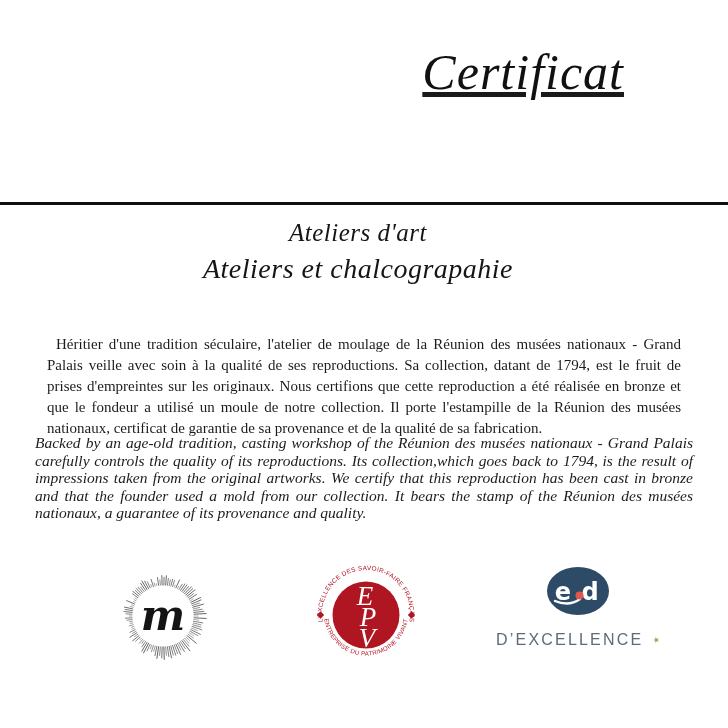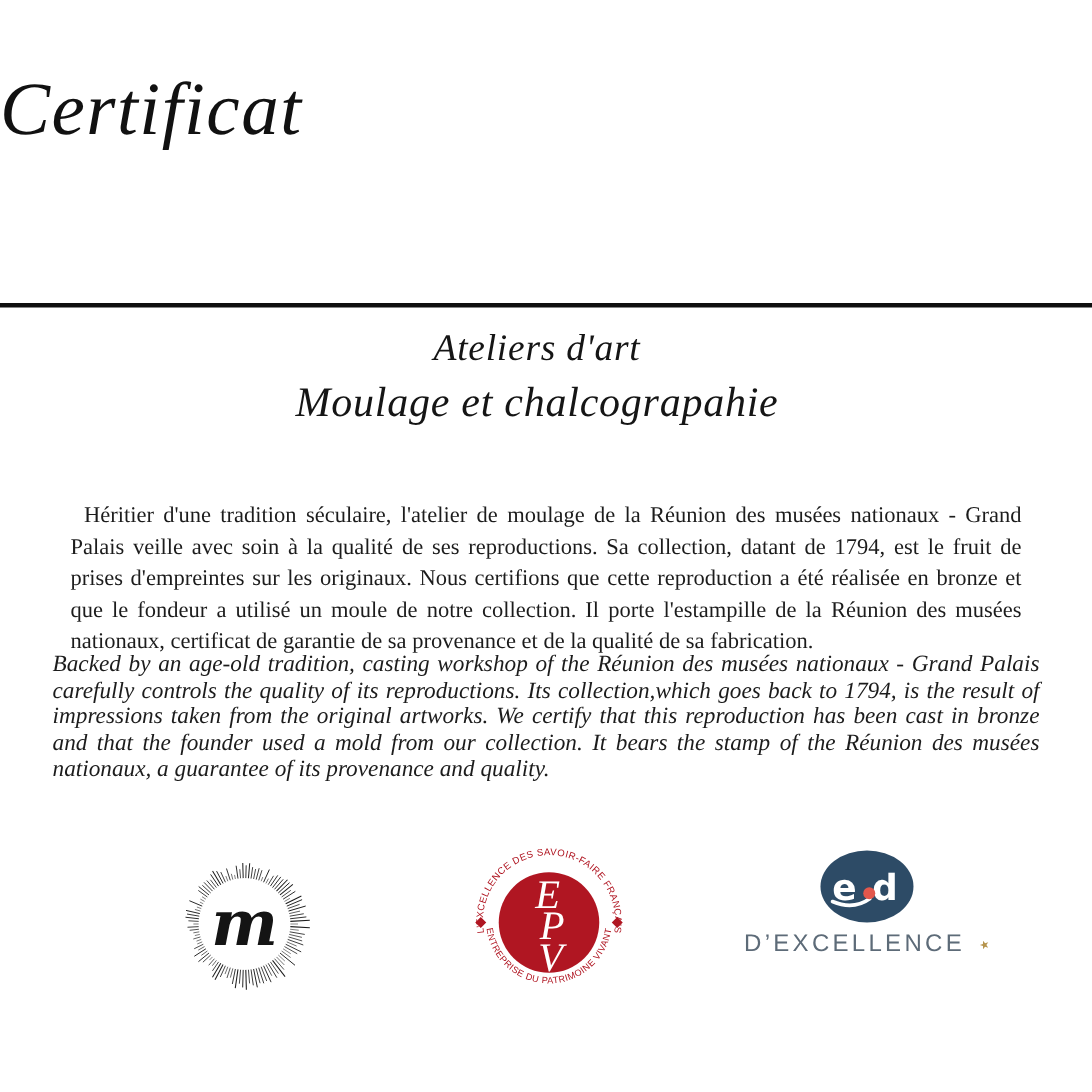--- a/index.html
+++ b/index.html
@@ -7,23 +7,24 @@
     position:relative;
     width:728px;height:728px;
     margin:0 auto;
     background:#ffffff;
     font-family:"Liberation Serif", serif;
     color:#1a1a1a;
     overflow:hidden;
   }
   .title-block{
     position:absolute;top:44px;left:0;width:624px;
-    text-align:left;
+    text-align:right;
     font-style:italic;
     font-family:"Liberation Serif", serif;
+    text-decoration:underline;
   }
   .title-line{
     font-size:50px;
     line-height:57px;
     font-weight:400;
     letter-spacing:1px;
     color:#111;
   }
   .divider{
     position:absolute;top:202px;left:0;
@@ -67,21 +68,21 @@
   .fsfe-mark{display:block;margin:0 auto;}
   .fsfe-line1{
     margin-top:6px;
     font-size:12.5px;font-weight:bold;
     letter-spacing:0.6px;
     color:#24364d;
     white-space:nowrap;
   }
   .fsfe-line2-row{
     display:flex;align-items:center;justify-content:center;
-    margin-top:2px;gap:10px;
+    margin-top:12px;gap:10px;
   }
   .fsfe-line2{
     font-size:16px;
     letter-spacing:2.2px;
     color:#5d6b78;
     white-space:nowrap;
   }
 </style>
 </head>
 <body>
@@ -89,21 +90,21 @@
 <div class="page">
 
   <div class="title-block">
     <div class="title-line">Certificat</div>
   </div>
 
   <div class="divider"></div>
 
   <div class="subtitle-block">
     <div class="subtitle-line1">Ateliers d'art</div>
-    <div class="subtitle-line2">Moulage et chalcograpahie</div>
+    <div class="subtitle-line2">Ateliers et chalcograpahie</div>
   </div>
 
   <p class="para-fr">Héritier d'une tradition séculaire, l'atelier de moulage de la Réunion des musées nationaux - Grand Palais veille avec soin à la qualité de ses reproductions. Sa collection, datant de 1794, est le fruit de prises d'empreintes sur les originaux. Nous certifions que cette reproduction a été réalisée en bronze et que le fondeur a utilisé un moule de notre collection. Il porte l'estampille de la Réunion des musées nationaux, certificat de garantie de sa provenance et de la qualité de sa fabrication.</p>
 
   <p class="para-en">Backed by an age-old tradition, casting workshop of the Réunion des musées nationaux - Grand Palais carefully controls the quality of its reproductions. Its collection,which goes back to 1794, is the result of impressions taken from the original artworks. We certify that this reproduction has been cast in bronze and that the founder used a mold from our collection. It bears the stamp of the Réunion des musées nationaux, a guarantee of its provenance and quality.</p>
 
   <div class="logos-row">
 
     <svg class="rmn-logo" viewBox="0 0 96 96" xmlns="http://www.w3.org/2000/svg">
       <g id="rmn-rays">

